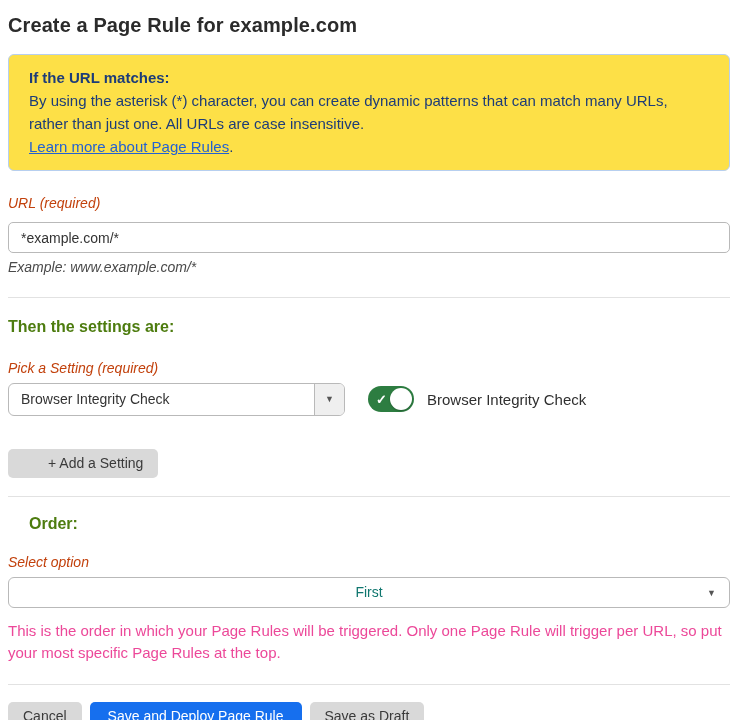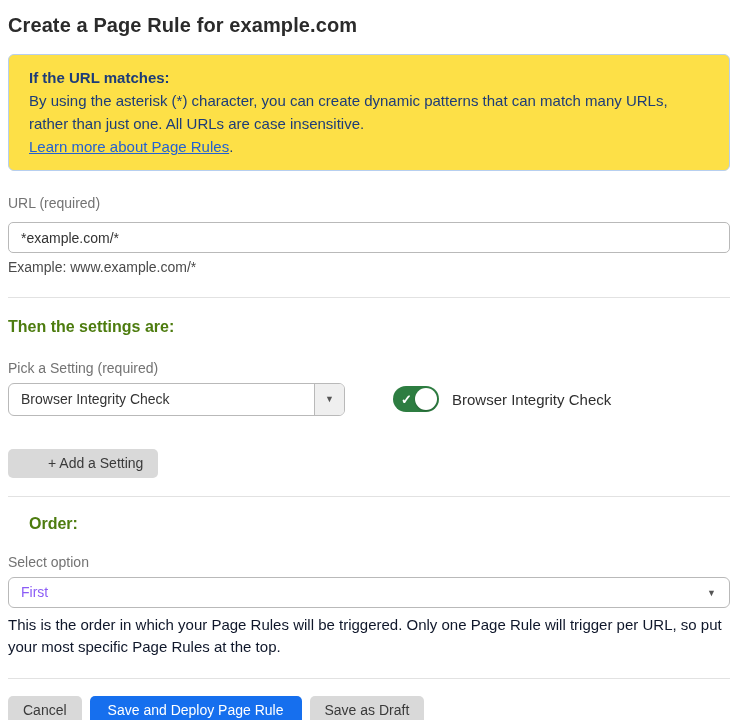--- a/index.html
+++ b/index.html
@@ -16,42 +16,42 @@
     border-radius: 6px;
     padding: 11px 20px 12px 20px;
     font-size: 15px;
     line-height: 23px;
     color: #1d3c78;
   }
   .info-heading { font-weight: 700; }
   .info-link { color: #2361d2; text-decoration: underline; cursor: pointer; }
   .info-link-suffix { color: #1d3c78; }
 
-  .field-label { margin-top: 24px; font-size: 14px; color: #737373; }
+  .field-label { margin-top: 24px; font-size: 14px; color: #c2410c; font-style: italic; }
   .text-input {
     margin-top: 11px;
     width: 100%;
     height: 31px;
     border: 1px solid #b9b9b9;
     border-radius: 5px;
     padding: 0 12px;
     font-size: 14px;
     color: #333;
     font-family: "Liberation Sans", sans-serif;
     background: #fff;
     outline: none;
     display: block;
   }
-  .helper-text { margin-top: 6px; font-size: 14px; color: #4a4a4a; }
+  .helper-text { margin-top: 6px; font-size: 14px; color: #4a4a4a; font-style: italic; }
 
   .divider { border: none; border-top: 1px solid #e2e2e2; margin-top: 22px; }
 
   .section-heading { margin-top: 20px; font-size: 16px; font-weight: 700; color: #4d7c0f; }
 
-  .setting-row { display: flex; align-items: flex-start; margin-top: 7px; gap: 25px; }
+  .setting-row { display: flex; align-items: flex-start; margin-top: 7px; }
   .split-select {
     width: 337px;
     height: 33px;
     border: 1px solid #b9b9b9;
     border-radius: 6px;
     display: flex;
     background: #fff;
     cursor: pointer;
     overflow: hidden;
   }
@@ -114,28 +114,28 @@
   .full-select {
     position: relative;
     margin-top: 7px;
     width: 100%;
     height: 31px;
     border: 1px solid #b9b9b9;
     border-radius: 6px;
     background: #fff;
     cursor: pointer;
   }
-  .full-select-value { padding: 0 12px; line-height: 29px; font-size: 14px; color: #8b5cf6; }
+  .full-select-value { padding: 0 12px; line-height: 29px; font-size: 14px; color: #0f766e; text-align: center; }
   .full-select-arrow {
     position: absolute;
     right: 13px;
     top: 50%;
     transform: translateY(-50%);
   }
-  .order-helper { margin-top: 6px; font-size: 15px; line-height: 22px; color: #0f172a; }
+  .order-helper { margin-top: 12px; font-size: 15px; line-height: 22px; color: #ec4899; }
 
   .footer-buttons { margin-top: 17px; display: flex; gap: 8px; align-items: flex-start; }
 </style>
 </head>
 <body>
 
 <div class="container">
 
   <h1 class="page-title">Create a Page Rule for example.com</h1>
 

